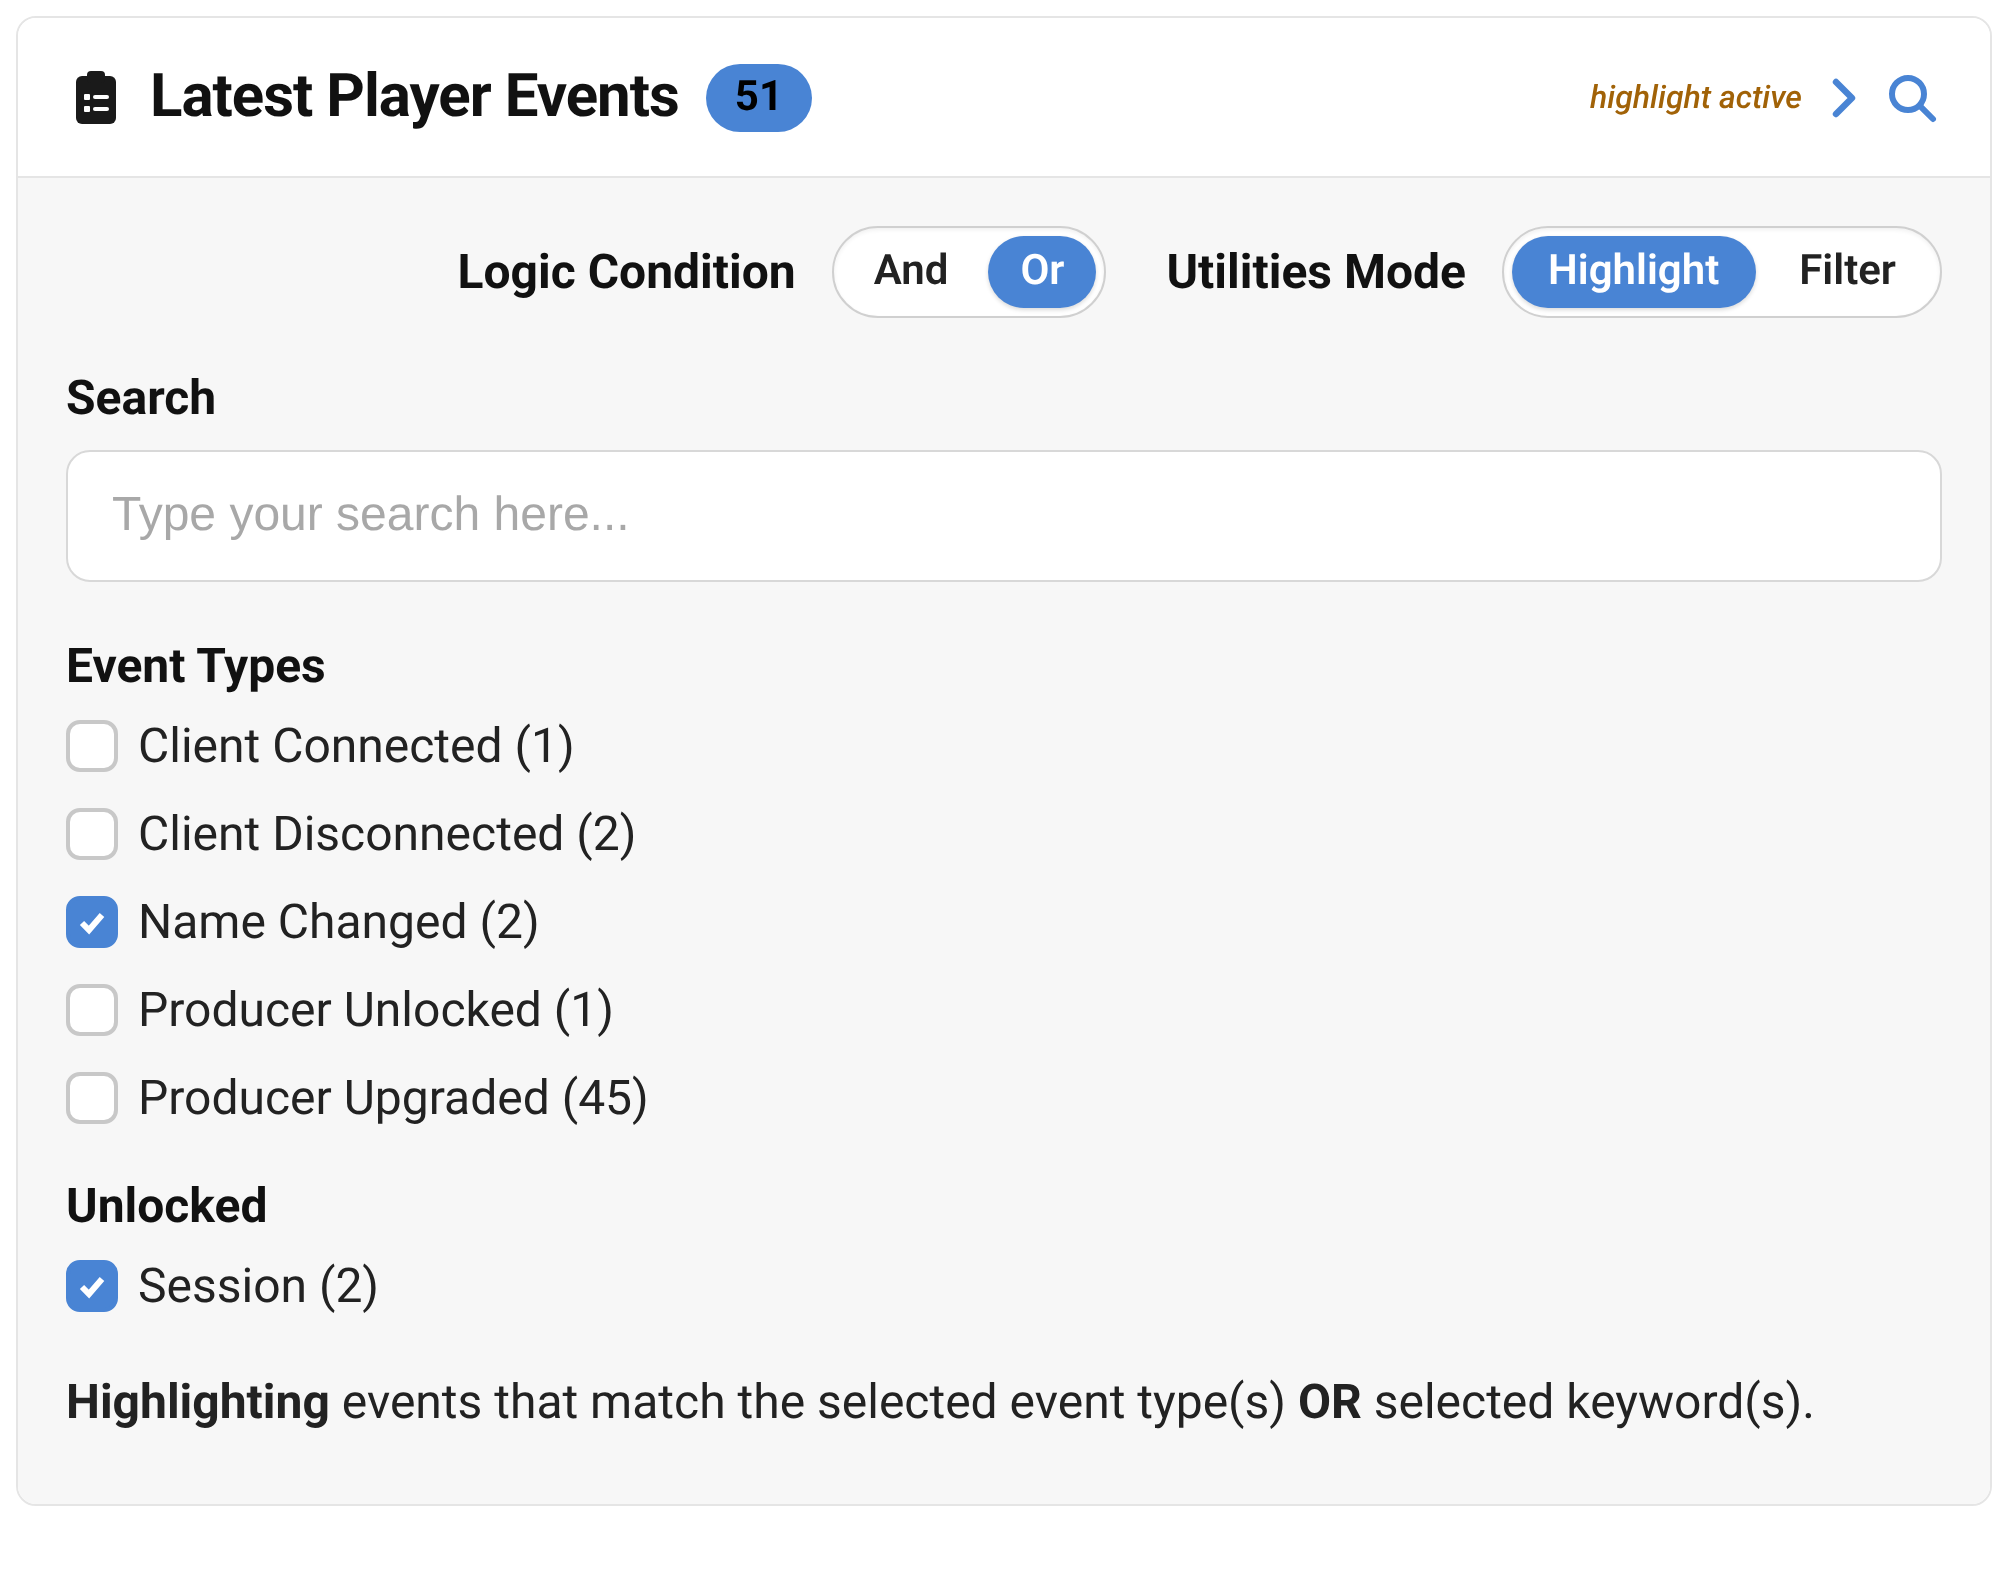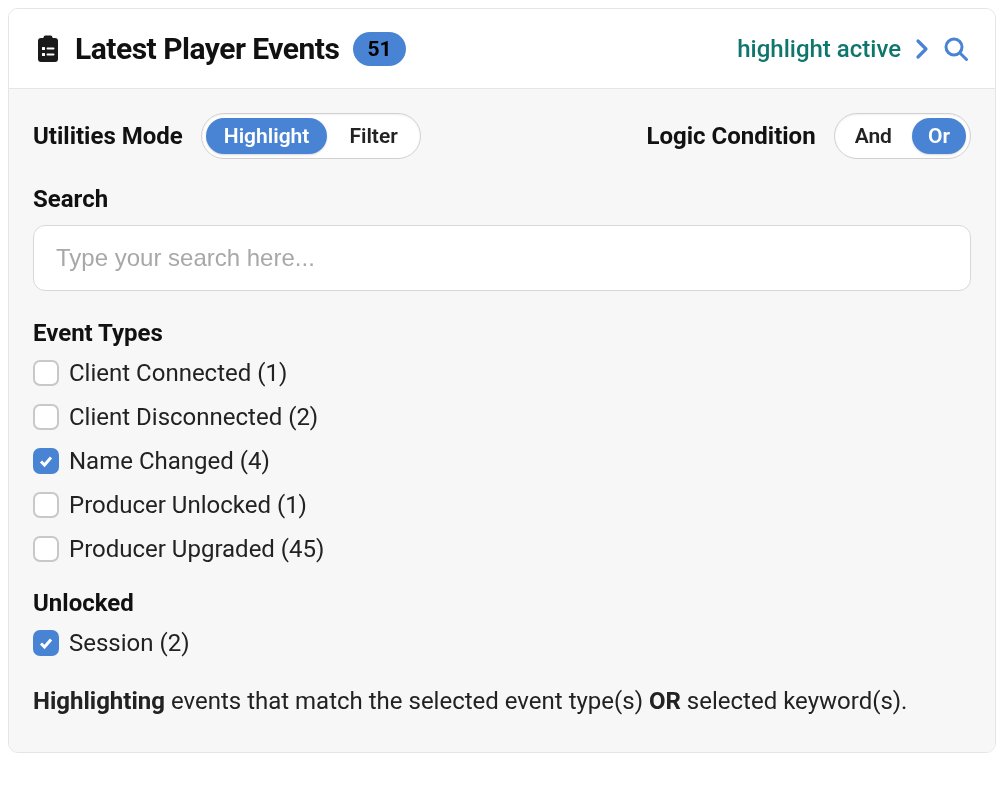--- a/index.html
+++ b/index.html
@@ -59,22 +59,23 @@
       justify-content: center;
       min-width: 46px;
       height: 34px;
     }
     .panel-header-right {
       display: flex;
       align-items: center;
       gap: 14px;
     }
     .highlight-active {
-      color: #0f766e;
-      font-size: 24px;
+      color: #a16207;
+      font-size: 16px;
+      font-style: italic;
       font-weight: 500;
     }
     .chevron-icon, .search-icon-right {
       color: #4984d4;
       display: inline-flex;
       align-items: center;
       justify-content: center;
     }
     .panel-body {
       background: #f7f7f7;
@@ -223,34 +224,34 @@
           <circle cx="11" cy="11" r="8" stroke="#4984d4" stroke-width="3" fill="none"></circle>
           <line x1="17.2" y1="17.2" x2="23.5" y2="23.5" stroke="#4984d4" stroke-width="3" stroke-linecap="round"></line>
         </svg>
       </span>
     </div>
   </div>
 
   <div class="panel-body">
 
     <div class="controls-row">
+      <div class="control-group" style="margin-left:auto;">
+        <span class="control-label">Logic Condition</span>
+        <div class="segmented small">
+          <span class="segmented-option">And</span>
+          <span class="segmented-option active">Or</span>
+        </div>
+      </div>
       <div class="control-group">
         <span class="control-label">Utilities Mode</span>
         <div class="segmented">
           <span class="segmented-option active">Highlight</span>
           <span class="segmented-option">Filter</span>
         </div>
       </div>
-      <div class="control-group" style="margin-left:auto;">
-        <span class="control-label">Logic Condition</span>
-        <div class="segmented small">
-          <span class="segmented-option">And</span>
-          <span class="segmented-option active">Or</span>
-        </div>
-      </div>
     </div>
 
     <div class="section-label">Search</div>
     <input class="search-input" type="text" placeholder="Type your search here..." style="">
 
     <div class="section-label">Event Types</div>
     <div class="checkbox-group">
       <label class="checkbox-item">
         <span class="checkbox-box"></span>
         <span>Client Connected (1)</span>
@@ -258,21 +259,21 @@
       <label class="checkbox-item">
         <span class="checkbox-box"></span>
         <span>Client Disconnected (2)</span>
       </label>
       <label class="checkbox-item">
         <span class="checkbox-box checked">
           <svg width="16" height="16" viewBox="0 0 16 16">
               <polyline class="checkbox-check" points="3,8.5 6.5,12 13,4.5"></polyline>
             </svg>
         </span>
-        <span>Name Changed (4)</span>
+        <span>Name Changed (2)</span>
       </label>
       <label class="checkbox-item">
         <span class="checkbox-box"></span>
         <span>Producer Unlocked (1)</span>
       </label>
       <label class="checkbox-item" style="flex-basis:100%;">
         <span class="checkbox-box"></span>
         <span>Producer Upgraded (45)</span>
       </label>
     </div>

